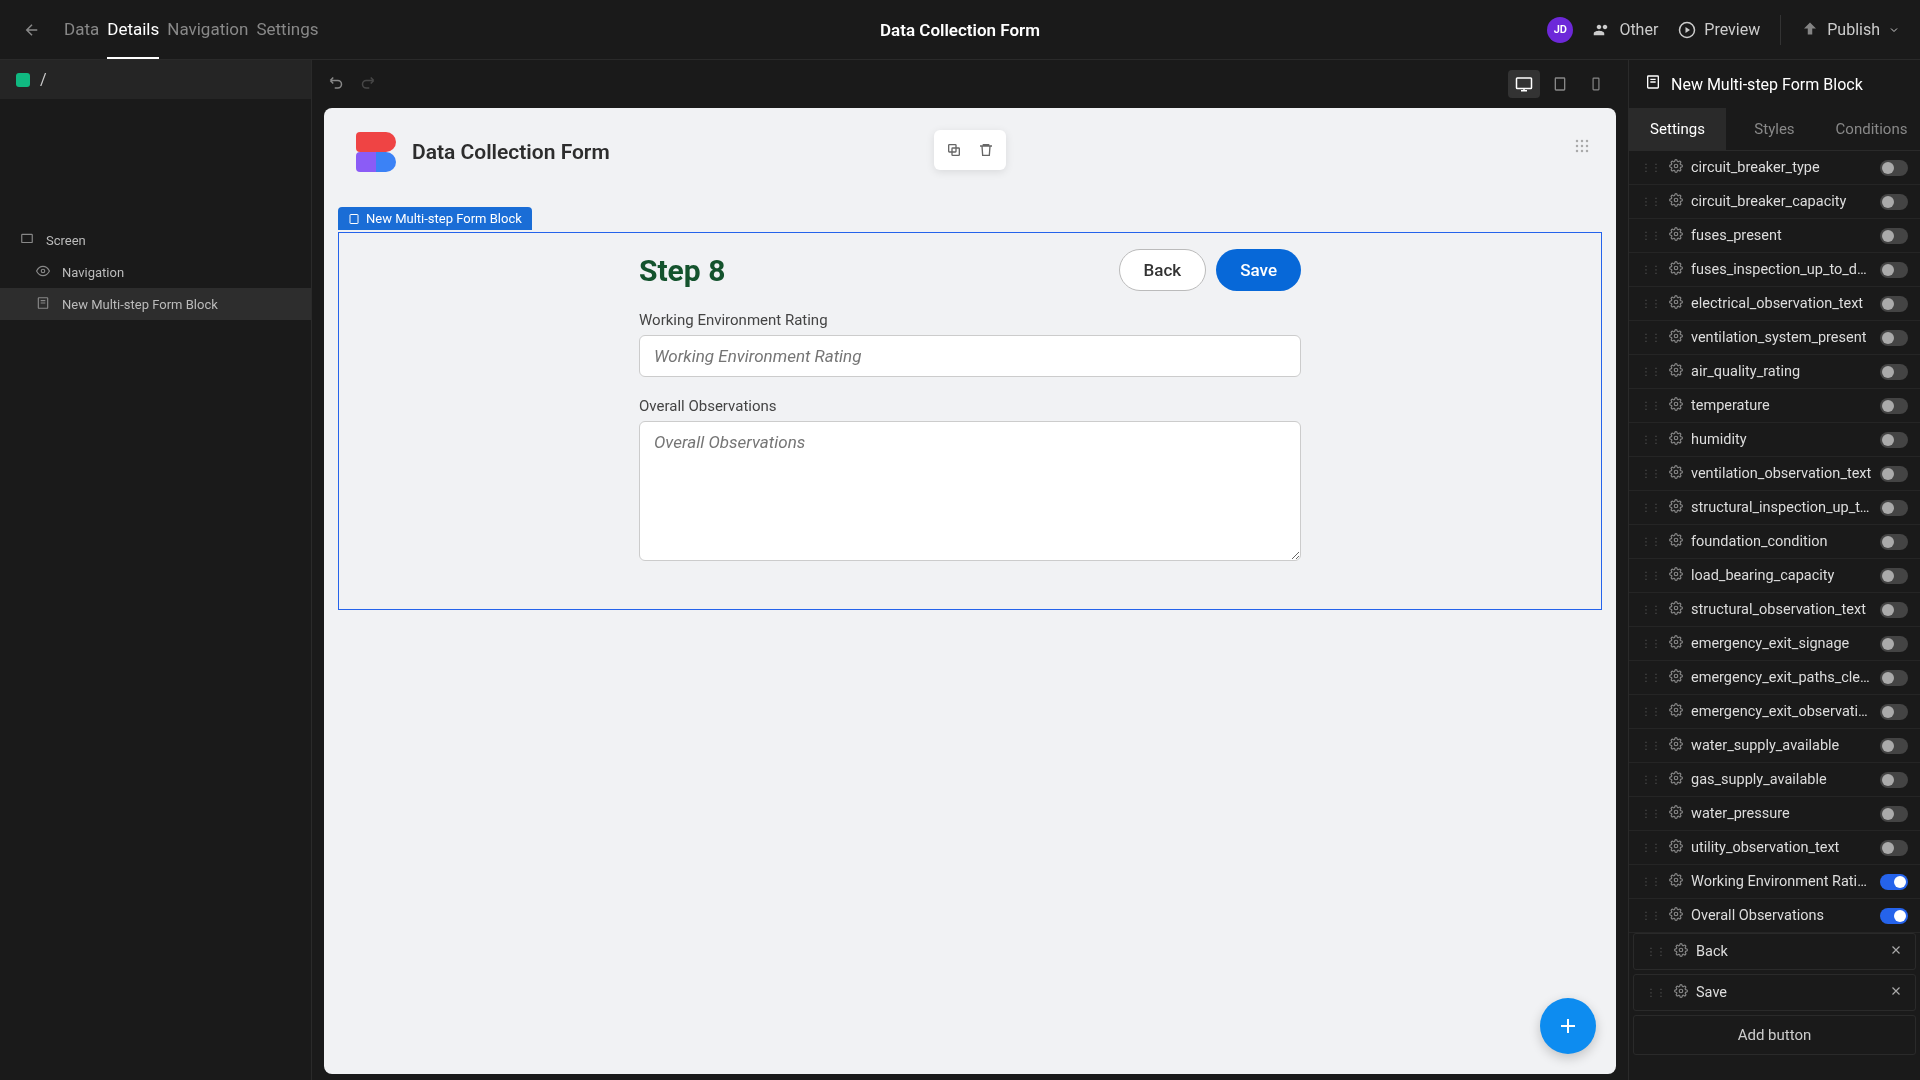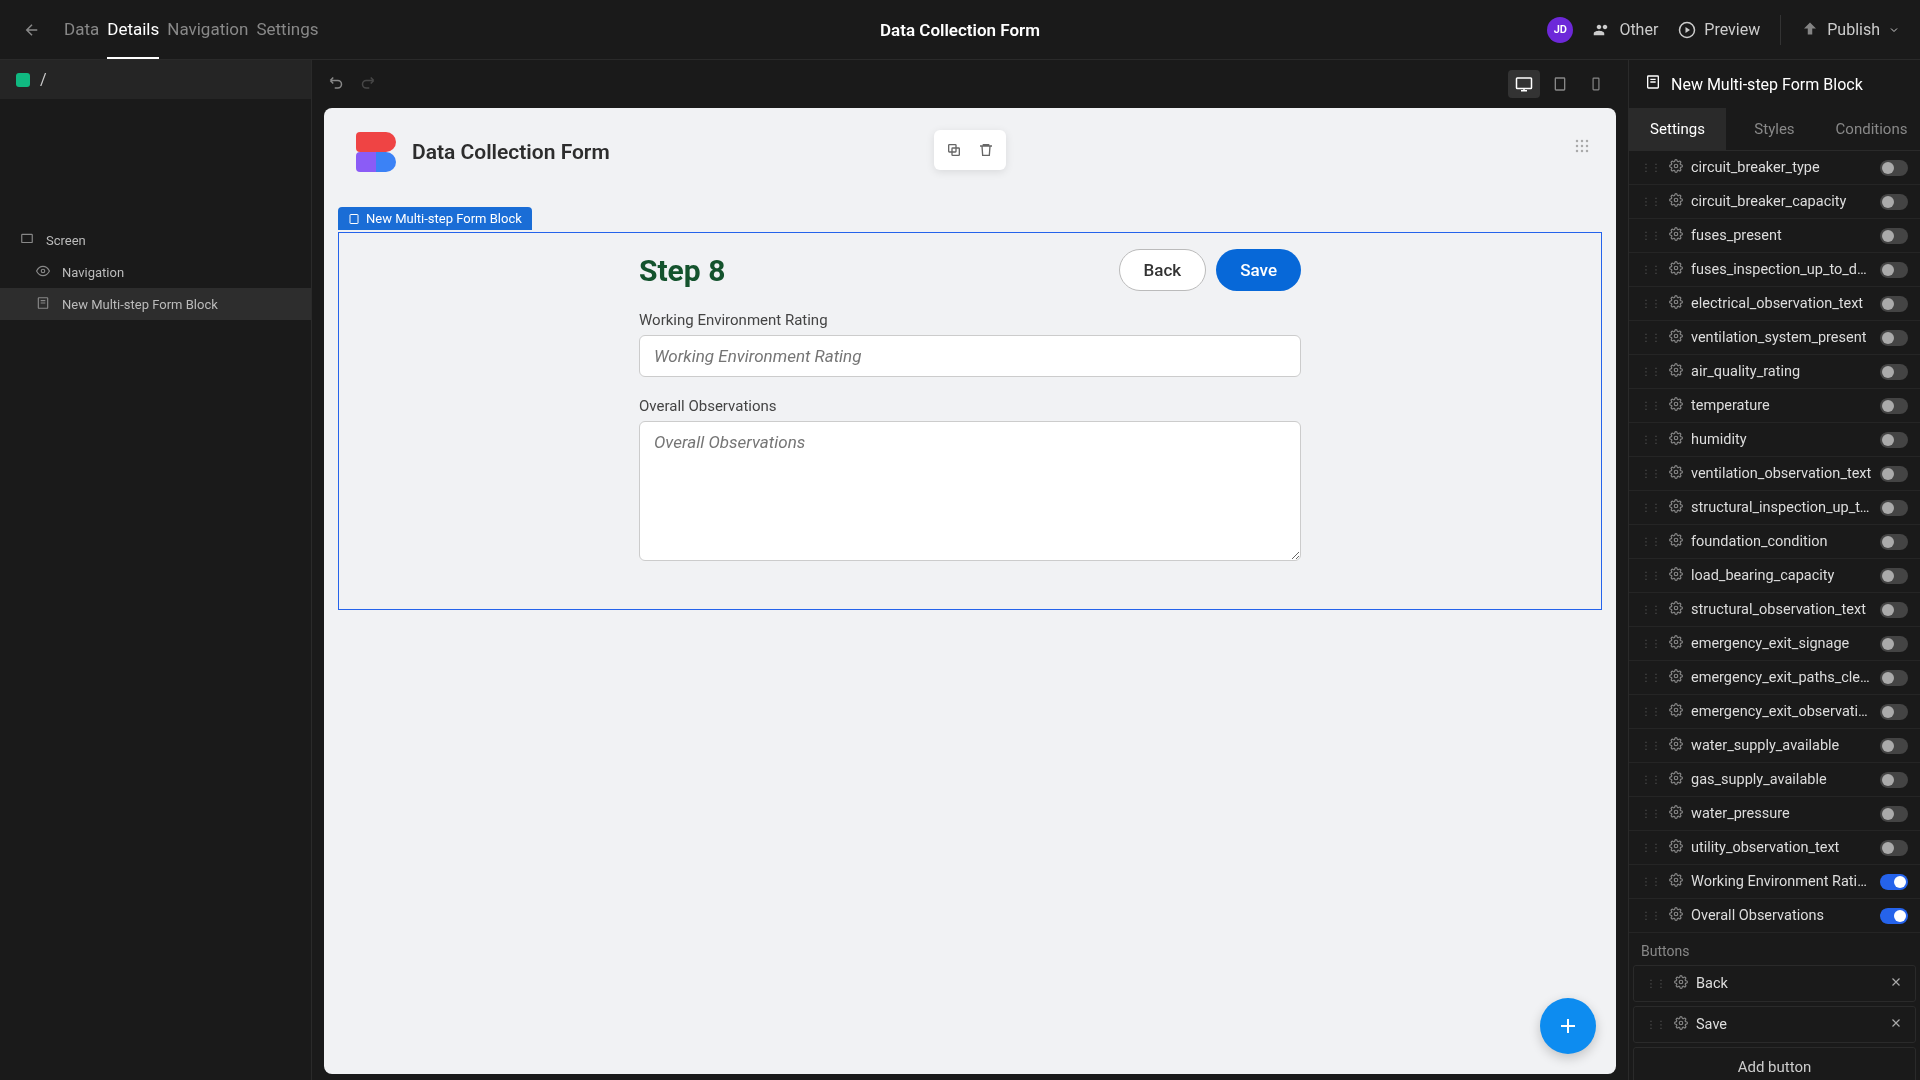--- a/index.html
+++ b/index.html
@@ -486,21 +486,20 @@
         </div>
         <div class="setting-row">
           <span class="drag-handle">⋮⋮</span>
           <span class="gear-small"><svg width="14" height="14" viewBox="0 0 24 24" fill="none" stroke="currentColor" stroke-width="2">
               <circle cx="12" cy="12" r="3"></circle>
               <path d="M19.4 15a1.65 1.65 0 00.33 1.82l.06.06a2 2 0 01-2.83 2.83l-.06-.06a1.65 1.65 0 00-1.82-.33 1.65 1.65 0 00-1 1.51V21a2 2 0 01-4 0v-.09a1.65 1.65 0 00-1-1.51 1.65 1.65 0 00-1.82.33l-.06.06a2 2 0 01-2.83-2.83l.06-.06a1.65 1.65 0 00.33-1.82 1.65 1.65 0 00-1.51-1H3a2 2 0 010-4h.09a1.65 1.65 0 001.51-1 1.65 1.65 0 00-.33-1.82l-.06-.06a2 2 0 012.83-2.83l.06.06a1.65 1.65 0 001.82.33h0a1.65 1.65 0 001-1.51V3a2 2 0 014 0v.09a1.65 1.65 0 001 1.51h0a1.65 1.65 0 001.82-.33l.06-.06a2 2 0 012.83 2.83l-.06.06a1.65 1.65 0 00-.33 1.82v0a1.65 1.65 0 001.51 1H21a2 2 0 010 4h-.09a1.65 1.65 0 00-1.51 1z"></path>
             </svg></span>
           <span class="setting-name">Overall Observations</span>
           <span class="toggle on"></span>
         </div>
-        <div class="buttons-section-label">Buttons</div>
         <div class="button-row">
           <span class="drag-handle">⋮⋮</span>
           <span class="gear-small"><svg width="14" height="14" viewBox="0 0 24 24" fill="none" stroke="currentColor" stroke-width="2">
               <circle cx="12" cy="12" r="3"></circle>
               <path d="M19.4 15a1.65 1.65 0 00.33 1.82l.06.06a2 2 0 01-2.83 2.83l-.06-.06a1.65 1.65 0 00-1.82-.33 1.65 1.65 0 00-1 1.51V21a2 2 0 01-4 0v-.09a1.65 1.65 0 00-1-1.51 1.65 1.65 0 00-1.82.33l-.06.06a2 2 0 01-2.83-2.83l.06-.06a1.65 1.65 0 00.33-1.82 1.65 1.65 0 00-1.51-1H3a2 2 0 010-4h.09a1.65 1.65 0 001.51-1 1.65 1.65 0 00-.33-1.82l-.06-.06a2 2 0 012.83-2.83l.06.06a1.65 1.65 0 001.82.33h0a1.65 1.65 0 001-1.51V3a2 2 0 014 0v.09a1.65 1.65 0 001 1.51h0a1.65 1.65 0 001.82-.33l.06-.06a2 2 0 012.83 2.83l-.06.06a1.65 1.65 0 00-.33 1.82v0a1.65 1.65 0 001.51 1H21a2 2 0 010 4h-.09a1.65 1.65 0 00-1.51 1z"></path>
             </svg></span>
           <span class="setting-name">Back</span>
           <span class="close-x"><svg width="14" height="14" viewBox="0 0 24 24" fill="none" stroke="currentColor" stroke-width="2">
               <path d="M18 6L6 18M6 6l12 12"></path>
             </svg></span>

